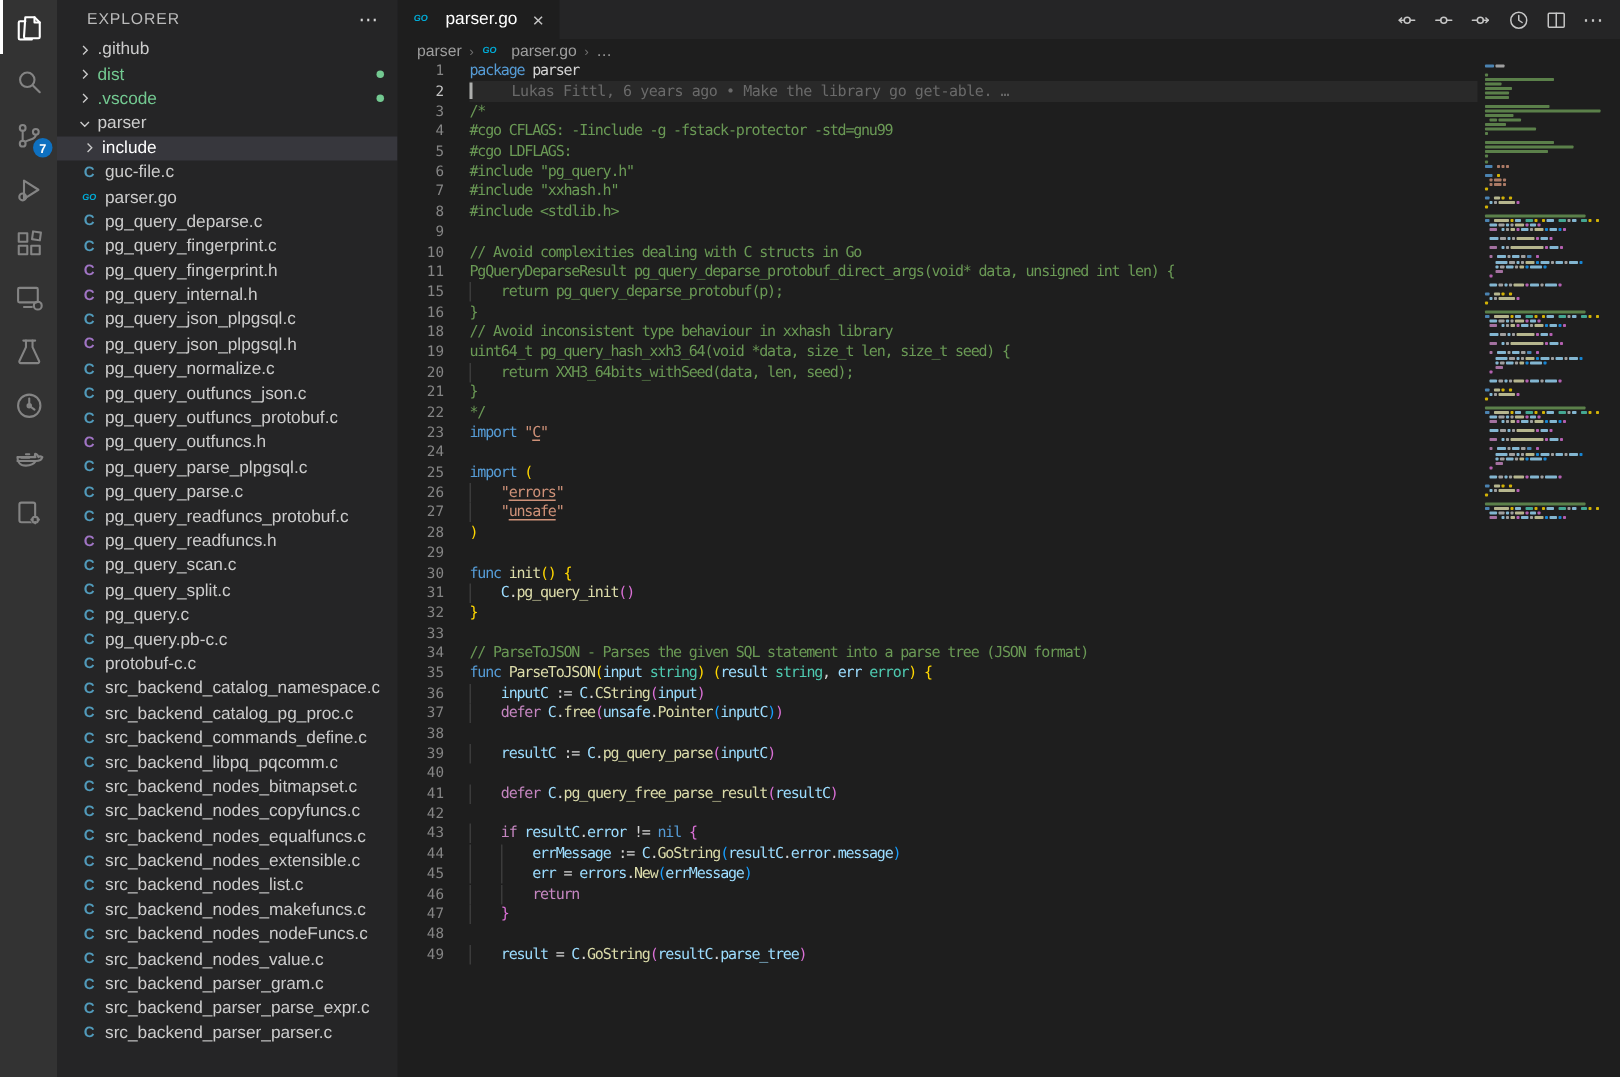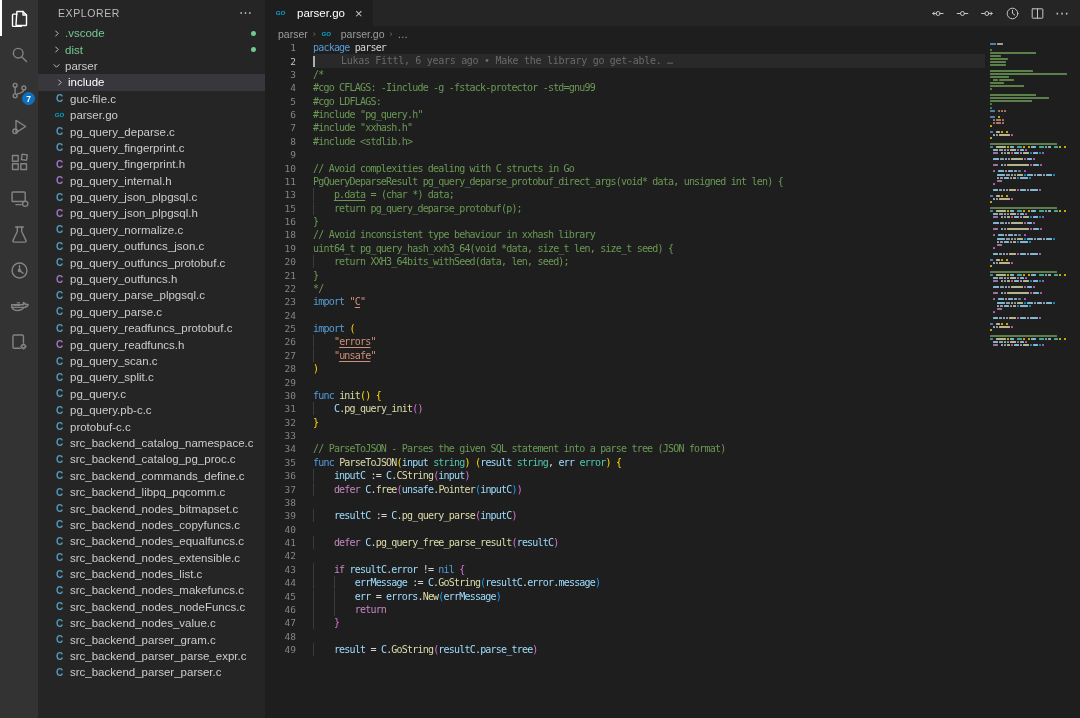--- a/index.html
+++ b/index.html
@@ -160,36 +160,44 @@
         </span>
       </div>
     </div>
 
   <div class="sidebar">
     <div class="sb-header">
       <span class="sb-title">EXPLORER</span>
       <span class="sb-more">⋯</span>
     </div>
     <div class="tree" id="tree">
+        <div class="trow" style="padding-left: 13px;">
+          <span class="chev">
+            <svg width="9" height="9" viewBox="0 0 16 16" fill="none" stroke="#cccccc" stroke-width="1.6">
+              <path d="M6 3l5 5-5 5"></path>
+            </svg>
+          </span>
+          <span class="tlabel">.github</span>
+        </div>
+        <div class="trow green" style="padding-left: 13px;">
+          <span class="chev">
+            <svg width="9" height="9" viewBox="0 0 16 16" fill="none" stroke="#cccccc" stroke-width="1.6">
+              <path d="M6 3l5 5-5 5"></path>
+            </svg>
+          </span>
+          <span class="tlabel">dist</span>
+          <span class="gdot"></span>
+        </div>
         <div class="trow green" style="padding-left: 13px;">
           <span class="chev">
             <svg width="9" height="9" viewBox="0 0 16 16" fill="none" stroke="#cccccc" stroke-width="1.6">
               <path d="M6 3l5 5-5 5"></path>
             </svg>
           </span>
           <span class="tlabel">.vscode</span>
-          <span class="gdot"></span>
-        </div>
-        <div class="trow green" style="padding-left: 13px;">
-          <span class="chev">
-            <svg width="9" height="9" viewBox="0 0 16 16" fill="none" stroke="#cccccc" stroke-width="1.6">
-              <path d="M6 3l5 5-5 5"></path>
-            </svg>
-          </span>
-          <span class="tlabel">dist</span>
           <span class="gdot"></span>
         </div>
         <div class="trow" style="padding-left: 13px;">
           <span class="chev down">
             <svg width="9" height="9" viewBox="0 0 16 16" fill="none" stroke="#cccccc" stroke-width="1.6">
               <path d="M6 3l5 5-5 5"></path>
             </svg>
           </span>
           <span class="tlabel">parser</span>
         </div>
@@ -451,24 +459,20 @@
           </div>
           <div class="row">
             <span class="gutter">10</span>
             <span class="ltext"><span class="tk com">// Avoid complexities dealing with C structs in Go</span></span>
           </div>
           <div class="row">
             <span class="gutter">11</span>
             <span class="ltext"><span class="tk com">PgQueryDeparseResult pg_query_deparse_protobuf_direct_args(void* data, unsigned int len) {</span></span>
           </div>
           <div class="row">
-            <span class="gutter">13</span>
-            <span class="ltext"><span class="guide" style="left: 0px;"></span><span class="tk com">    </span><span class="tk com u">p.data</span><span class="tk com"> = (char *) data;</span></span>
-          </div>
-          <div class="row">
             <span class="gutter">15</span>
             <span class="ltext"><span class="guide" style="left: 0px;"></span><span class="tk com">    return pg_query_deparse_protobuf(p);</span></span>
           </div>
           <div class="row">
             <span class="gutter">16</span>
             <span class="ltext"><span class="tk com">}</span></span>
           </div>
           <div class="row">
             <span class="gutter">18</span>
             <span class="ltext"><span class="tk com">// Avoid inconsistent type behaviour in xxhash library</span></span>

